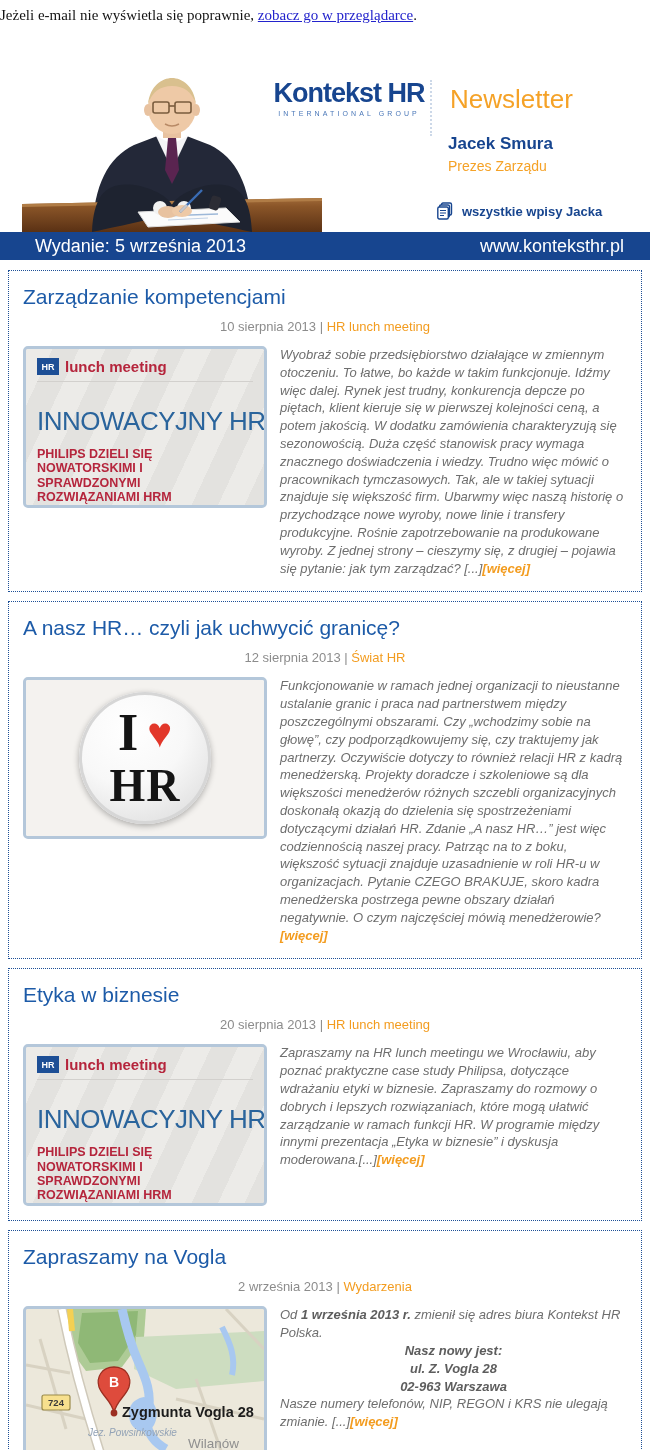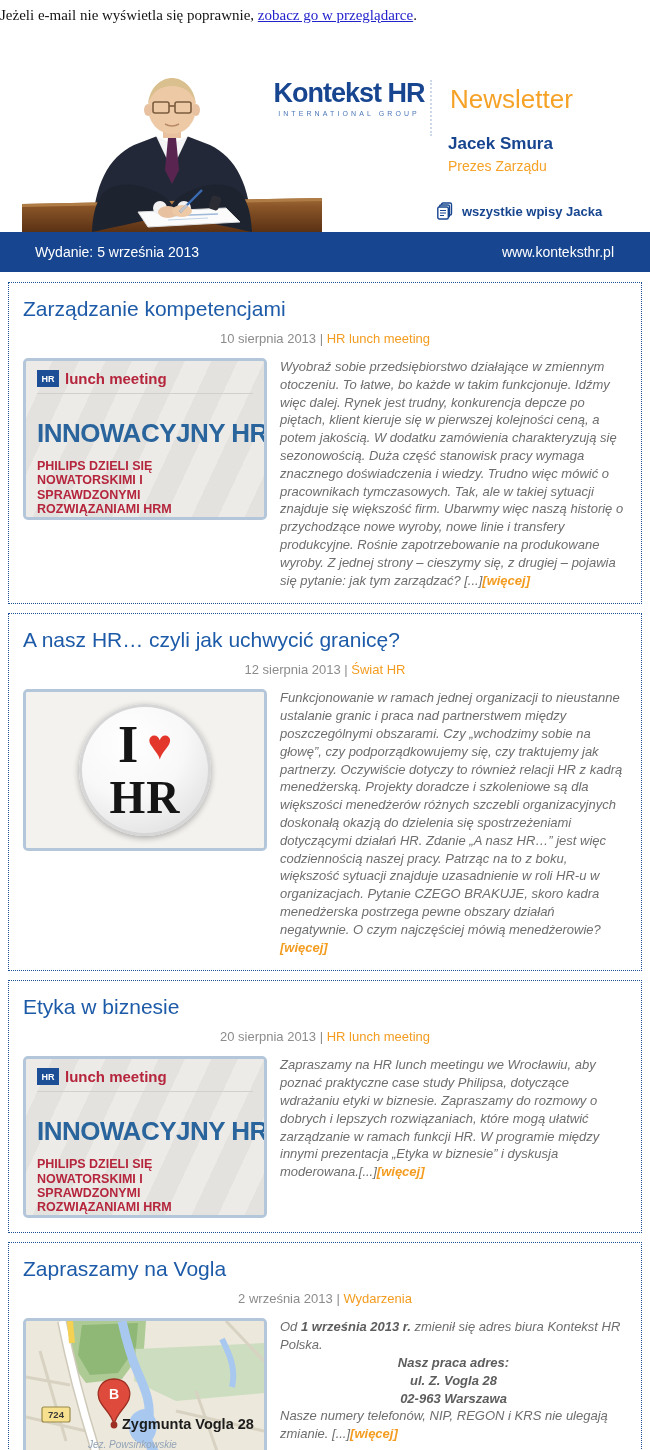--- a/index.html
+++ b/index.html
@@ -15,21 +15,21 @@
   .logo-block { position:absolute; left:270px; top:8px; width:158px; text-align:center; }
   .logo-name { color:#17458f; font-weight:bold; font-size:27px; letter-spacing:-1px; line-height:1; }
   .logo-sub { color:#4a77b8; font-size:7px; letter-spacing:3.1px; margin-top:3px; white-space:nowrap; }
   .vdivider { position:absolute; left:430px; top:8px; height:56px; border-left:2px dotted #ccd8e8; }
   .newsletter { position:absolute; left:450px; top:12px; font-size:26px; color:#f5a227; }
   .author-name { position:absolute; left:448px; top:62px; font-size:17px; font-weight:bold; color:#17458f; }
   .author-title { position:absolute; left:448px; top:86px; font-size:14px; color:#f5a227; }
   .all-posts { position:absolute; left:437px; top:130px; font-size:13px; font-weight:bold; color:#17458f; display:flex; align-items:center; gap:8px; cursor:pointer; }
 
   
-  .issue-bar { height:40px; background:#17458f; color:#ffffff; font-size:14px; display:flex; align-items:center; justify-content:space-between; padding:0 36px 0 35px; }
+  .issue-bar { height:28px; background:#17458f; color:#ffffff; font-size:18px; display:flex; align-items:center; justify-content:space-between; padding:0 26px 0 35px; }
   .issue-bar .site { cursor:pointer; }
 
   
   .main { padding:10px 8px 0; }
   .article { border:1px dotted #1d4f96; padding:11px 14px 14px; margin-bottom:9px; background:#ffffff; }
   .article h2 { margin:3px 0 0; font-size:21px; font-weight:400; color:#1d5ba8; letter-spacing:0; }
   .dateline { text-align:center; font-size:13px; color:#8c8c8c; margin-top:10px; }
   .dateline .cat { color:#f39c1f; }
   .content { display:flex; margin-top:12px; }
   .imgbox { flex:0 0 auto; width:238px; height:156px; border:3px solid #b4c7da; border-radius:5px; overflow:hidden; background:#eceae6; }
@@ -38,21 +38,21 @@
   .b { font-weight:bold; color:#5d5d5d; }
   .addr { text-align:center; font-weight:bold; color:#5d5d5d; }
 
   
   .hlm { width:100%; height:100%; box-sizing:border-box; padding:9px 11px; position:relative;
          background:repeating-linear-gradient(115deg,#ecebe8 0 24px,#e3e2df 24px 48px); }
   .hlm-head { display:flex; align-items:center; gap:6px; padding-bottom:6px; border-bottom:1px solid #d2d0cd; }
   .hlm-logo { width:22px; height:17px; background:#1d4f96; color:#ffffff; font-size:9px; font-weight:bold;
               display:flex; align-items:center; justify-content:center; letter-spacing:0; }
   .hlm-lm { color:#b5253c; font-weight:bold; font-size:15px; }
-  .hlm-main { color:#2a649c; font-weight:bold; font-size:26px; margin-top:24px; letter-spacing:-0.5px; white-space:nowrap; }
+  .hlm-main { color:#2a649c; font-weight:normal; font-size:26px; margin-top:24px; letter-spacing:-0.5px; white-space:nowrap; }
   .hlm-sub { color:#b5253c; font-weight:bold; font-size:12.5px; line-height:1.15; margin-top:10px; width:205px; }
 
   
   .love { width:100%; height:100%; background:#f4f2ef; display:flex; align-items:center; justify-content:center; }
   .badge { width:132px; height:132px; border-radius:50%;
            background:radial-gradient(circle at 38% 28%, #ffffff 0%, #f8f8f8 45%, #e4e4e4 78%, #cccccc 100%);
            box-shadow: inset 0 0 0 3px #d6d6d6, 0 2px 6px rgba(0,0,0,.3);
            display:flex; flex-direction:column; align-items:center; justify-content:center;
            font-family:"Liberation Serif", serif; font-weight:bold; }
   .badge-row { display:flex; align-items:center; gap:9px; height:52px; }
@@ -255,21 +255,21 @@
 
           <text x="96" y="108" font-size="14.5" font-weight="bold" fill="#1c1c1c">Zygmunta Vogla 28</text>
           <text x="62" y="127" font-size="10" font-style="italic" fill="#93a3b6">Jez. Powsinkowskie</text>
           <text x="162" y="139" font-size="13.5" fill="#8f8f8f">Wilanów</text>
         </svg>
       </div>
       <div class="text">
         <div>
           <span>Od </span><span class="b">1 września 2013 r.</span><span> zmienił się adres biura Kontekst HR Polska.</span>
         </div>
-        <div class="addr">Nasz praca adres:</div>
+        <div class="addr">Nasz nowy jest:</div>
         <div class="addr">ul. Z. Vogla 28</div>
         <div class="addr">02-963 Warszawa</div>
         <div>
           <span>Nasze numery telefonów, NIP, REGON i KRS nie ulegają zmianie. [...]</span><span class="more">[więcej]</span>
         </div>
       </div>
     </div>
   </div>
 
 </div>

